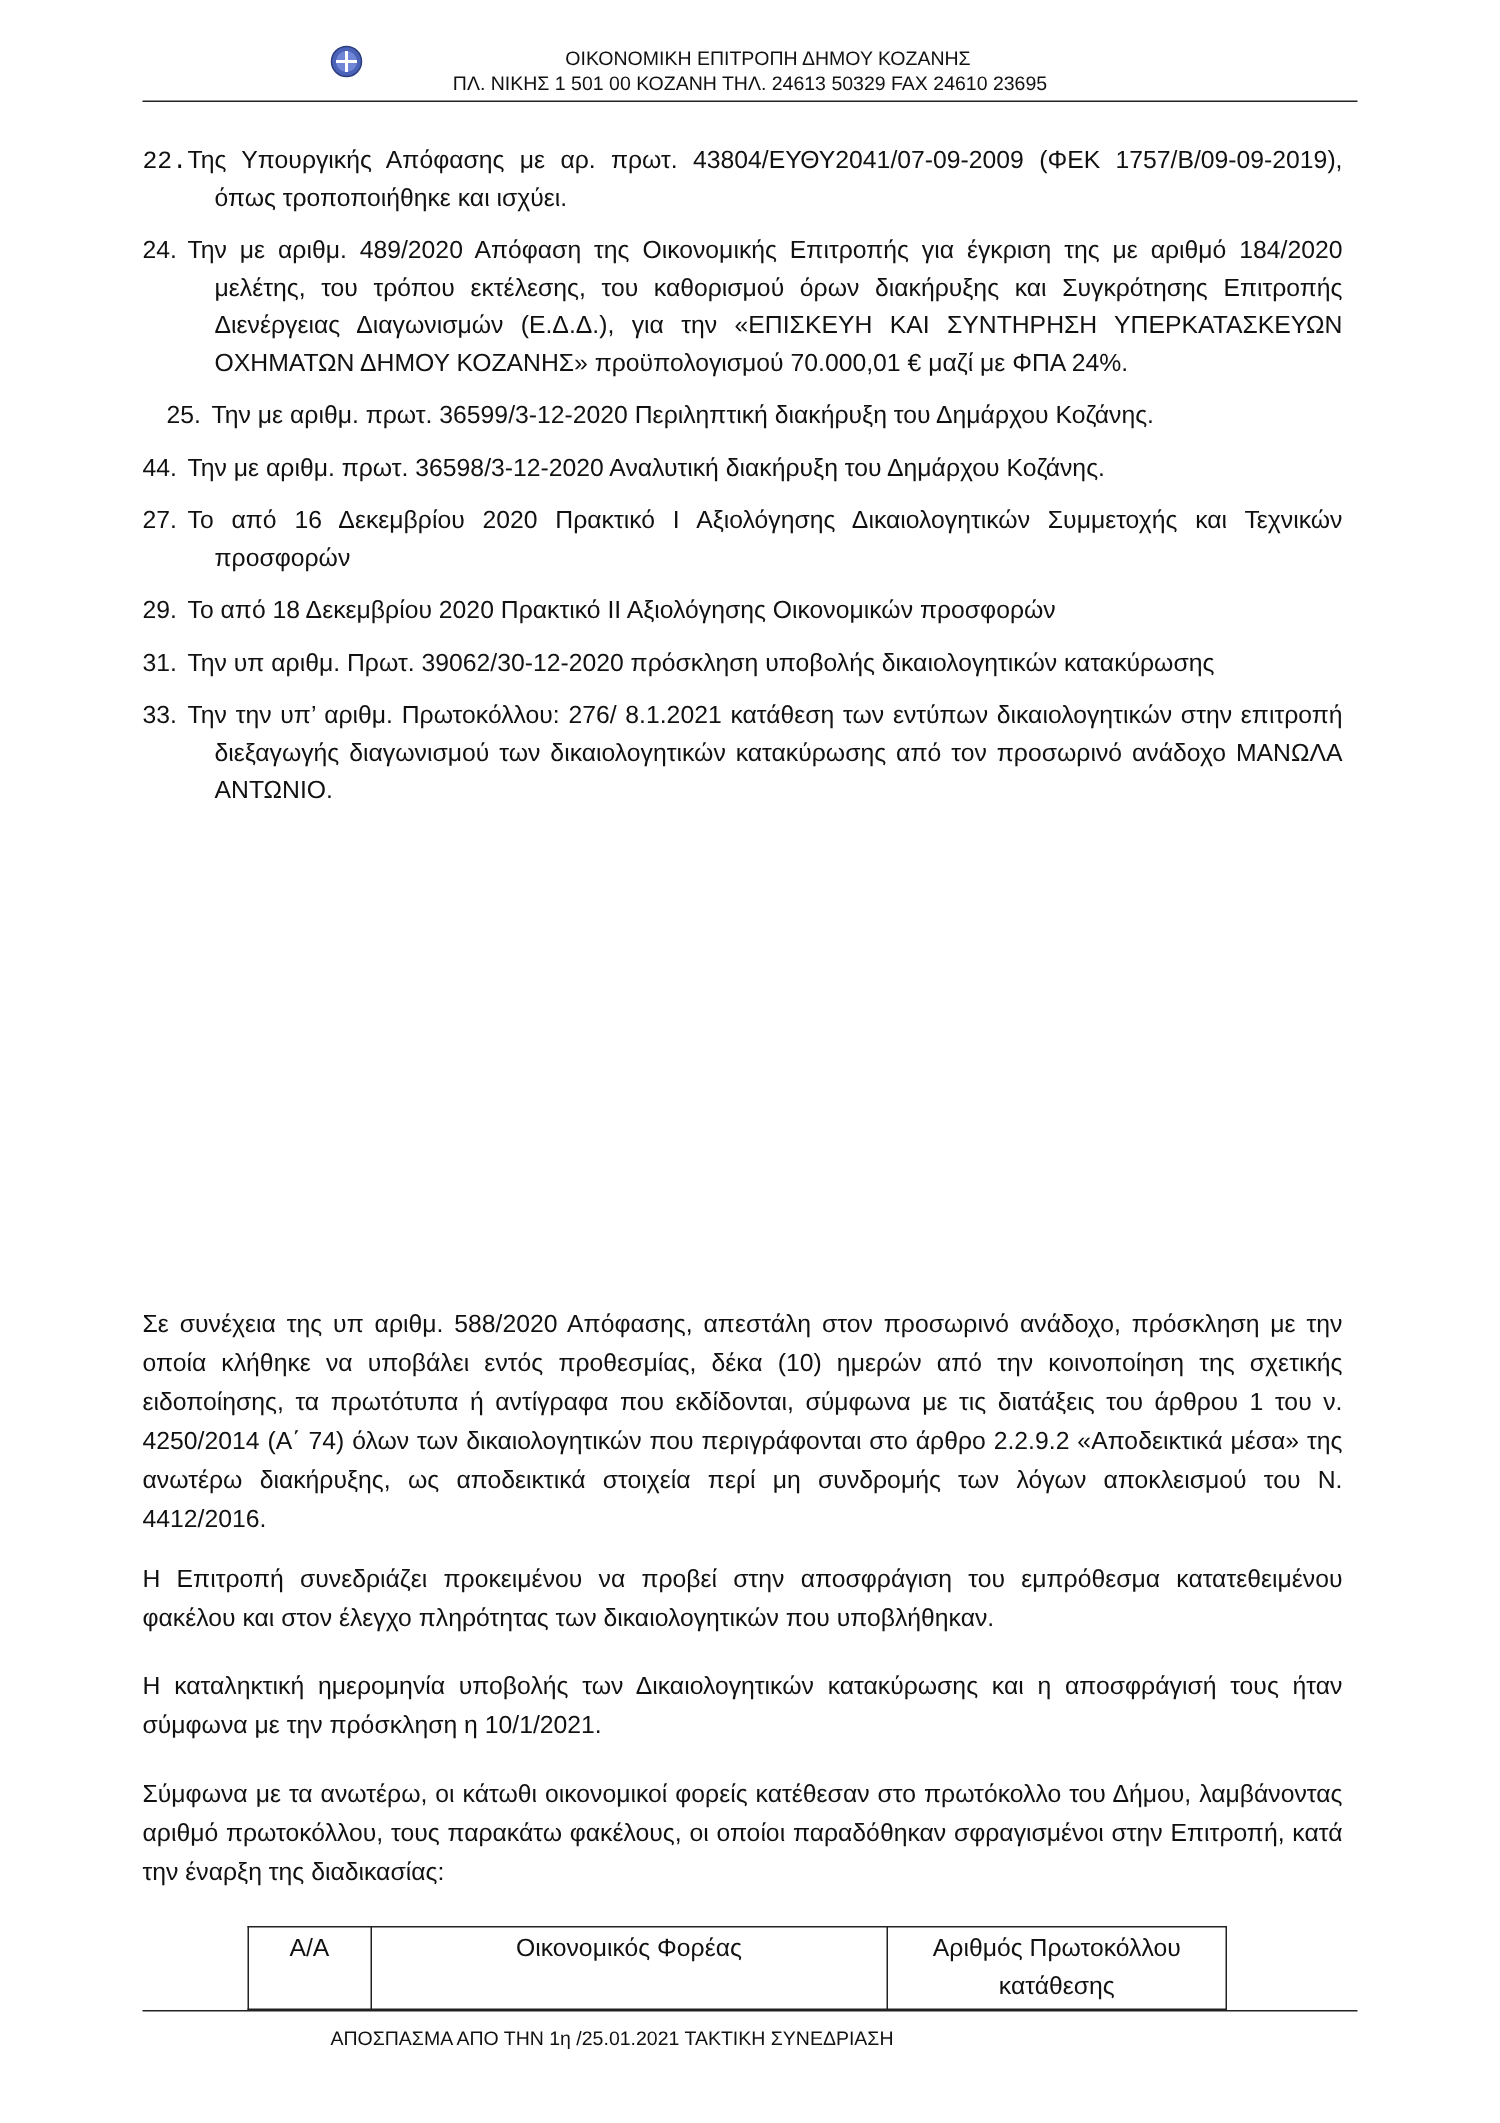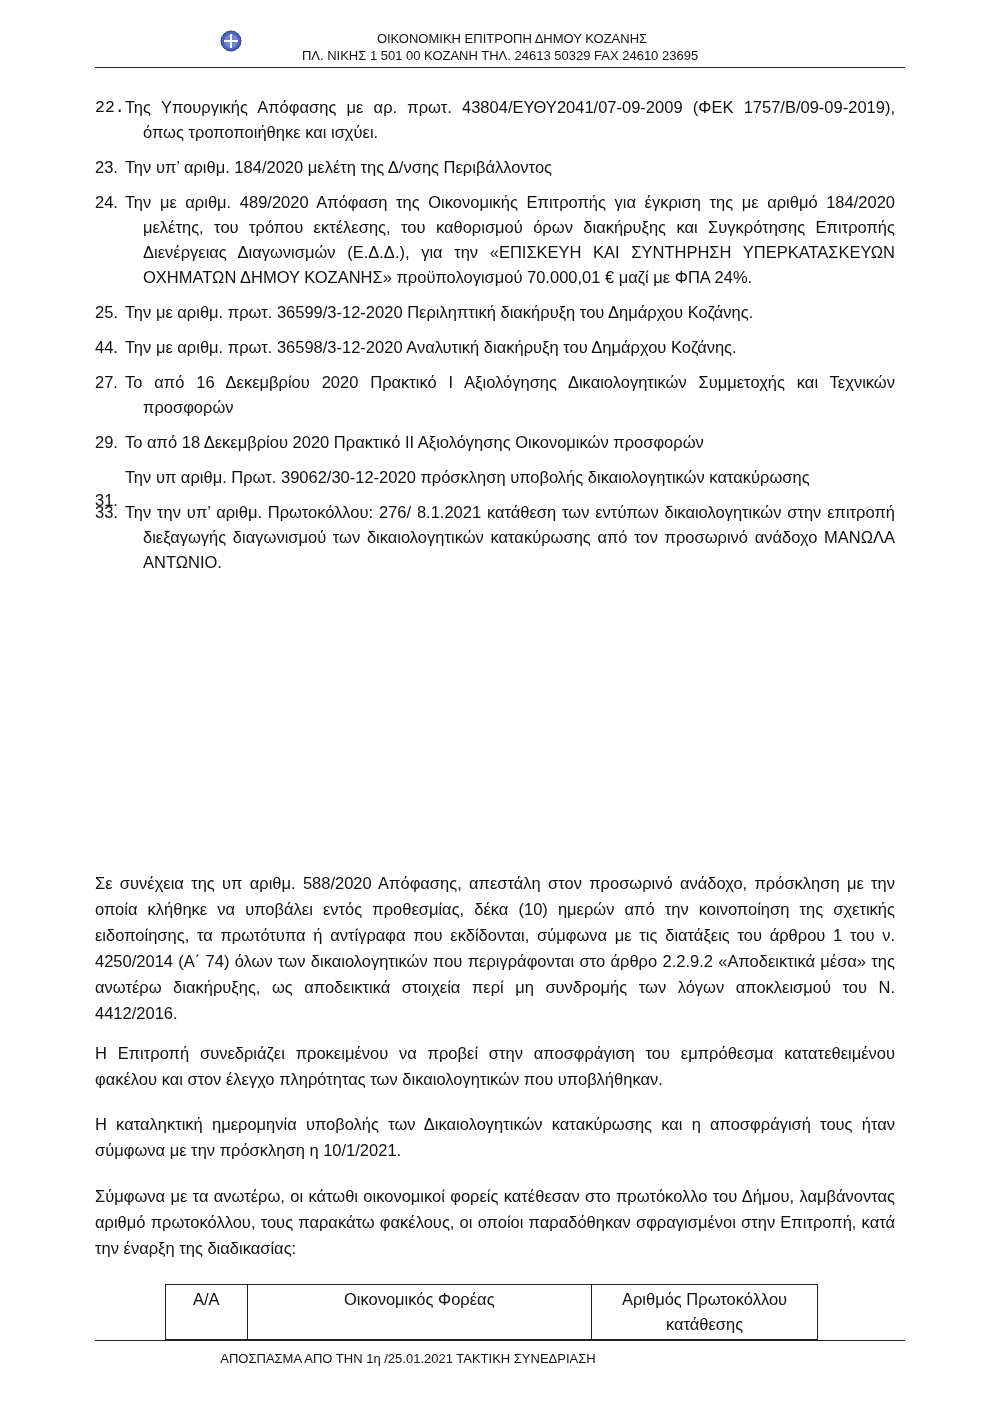--- a/index.html
+++ b/index.html
@@ -33,45 +33,41 @@
   </div>
 </div>
 <div class="rule" style="top:67px"></div>
 
 <div id="list" style="position:absolute;top:95px;left:95px;width:800px;font-size:16.5px;line-height:25px;">
     <div style="position: relative; margin-bottom: 10px; text-align: justify;">
       <span style="position: absolute; left: 0px; top: 0px; font-family: Liberation Mono, monospace;">22.</span>
       <div style="padding-left: 48px; text-indent: -18px;">Της Υπουργικής Απόφασης με αρ. πρωτ. 43804/ΕΥΘΥ2041/07-09-2009 (ΦΕΚ 1757/Β/09-09-2019), όπως τροποποιήθηκε και ισχύει.</div>
     </div>
     <div style="position: relative; margin-bottom: 10px; text-align: justify;">
-      <span style="position: absolute; left: 0px; top: 0px;">23.</span>
-      <div style="padding-left: 48px; text-indent: -18px;">Την υπ’ αριθμ. 184/2020 μελέτη της Δ/νσης Περιβάλλοντος</div>
-    </div>
-    <div style="position: relative; margin-bottom: 10px; text-align: justify;">
       <span style="position: absolute; left: 0px; top: 0px;">24.</span>
       <div style="padding-left: 48px; text-indent: -18px;">Την με αριθμ. 489/2020 Απόφαση της Οικονομικής Επιτροπής για έγκριση της με αριθμό 184/2020 μελέτης, του τρόπου εκτέλεσης, του καθορισμού όρων διακήρυξης και Συγκρότησης Επιτροπής Διενέργειας Διαγωνισμών (Ε.Δ.Δ.), για την «ΕΠΙΣΚΕΥΗ ΚΑΙ ΣΥΝΤΗΡΗΣΗ ΥΠΕΡΚΑΤΑΣΚΕΥΩΝ ΟΧΗΜΑΤΩΝ ΔΗΜΟΥ ΚΟΖΑΝΗΣ» προϋπολογισμού 70.000,01 € μαζί με ΦΠΑ 24%.</div>
     </div>
-    <div style="position: relative; margin-bottom: 10px; text-align: justify;">
+    <div style="position: relative; margin-bottom: 10px; text-align: justify; margin-left: 16px;">
       <span style="position: absolute; left: 0px; top: 0px;">25.</span>
       <div style="padding-left: 48px; text-indent: -18px;">Την με αριθμ. πρωτ. 36599/3-12-2020 Περιληπτική διακήρυξη του Δημάρχου Κοζάνης.</div>
     </div>
     <div style="position: relative; margin-bottom: 10px; text-align: justify;">
       <span style="position: absolute; left: 0px; top: 0px;">44.</span>
       <div style="padding-left: 48px; text-indent: -18px;">Την με αριθμ. πρωτ. 36598/3-12-2020 Αναλυτική διακήρυξη του Δημάρχου Κοζάνης.</div>
     </div>
     <div style="position: relative; margin-bottom: 10px; text-align: justify;">
       <span style="position: absolute; left: 0px; top: 0px;">27.</span>
       <div style="padding-left: 48px; text-indent: -18px;">Το από 16 Δεκεμβρίου 2020 Πρακτικό Ι Αξιολόγησης Δικαιολογητικών Συμμετοχής και Τεχνικών προσφορών</div>
     </div>
     <div style="position: relative; margin-bottom: 10px; text-align: justify;">
       <span style="position: absolute; left: 0px; top: 0px;">29.</span>
       <div style="padding-left: 48px; text-indent: -18px;">Το από 18 Δεκεμβρίου 2020 Πρακτικό ΙΙ Αξιολόγησης Οικονομικών προσφορών</div>
     </div>
     <div style="position: relative; margin-bottom: 10px; text-align: justify;">
-      <span style="position: absolute; left: 0px; top: 0px; margin-top: 23px;">31.</span>
+      <span style="position: absolute; left: 0px; top: 0px;">31.</span>
       <div style="padding-left: 48px; text-indent: -18px;">Την υπ αριθμ. Πρωτ. 39062/30-12-2020 πρόσκληση υποβολής δικαιολογητικών κατακύρωσης</div>
     </div>
     <div style="position: relative; margin-bottom: 10px; text-align: justify;">
       <span style="position: absolute; left: 0px; top: 0px;">33.</span>
       <div style="padding-left: 48px; text-indent: -18px;">Την την υπ’ αριθμ. Πρωτοκόλλου: 276/ 8.1.2021 κατάθεση των εντύπων δικαιολογητικών στην επιτροπή διεξαγωγής διαγωνισμού των δικαιολογητικών κατακύρωσης από τον προσωρινό ανάδοχο ΜΑΝΩΛΑ ΑΝΤΩΝΙΟ.</div>
     </div>
   </div>
 
 <div class="para" style="top:870px">Σε συνέχεια της υπ αριθμ. 588/2020 Απόφασης, απεστάλη στον προσωρινό ανάδοχο, πρόσκληση με την οποία κλήθηκε να υποβάλει εντός προθεσμίας, δέκα (10) ημερών από την κοινοποίηση της σχετικής ειδοποίησης, τα πρωτότυπα ή αντίγραφα που εκδίδονται, σύμφωνα με τις διατάξεις του άρθρου 1 του ν. 4250/2014 (Α΄ 74) όλων των δικαιολογητικών που περιγράφονται στο άρθρο 2.2.9.2 «Αποδεικτικά μέσα» της ανωτέρω διακήρυξης, ως αποδεικτικά στοιχεία περί μη συνδρομής των λόγων αποκλεισμού του Ν. 4412/2016.</div>
 <div class="para" style="top:1040px">Η Επιτροπή συνεδριάζει προκειμένου να προβεί στην αποσφράγιση του εμπρόθεσμα κατατεθειμένου φακέλου και στον έλεγχο πληρότητας των δικαιολογητικών που υποβλήθηκαν.</div>

